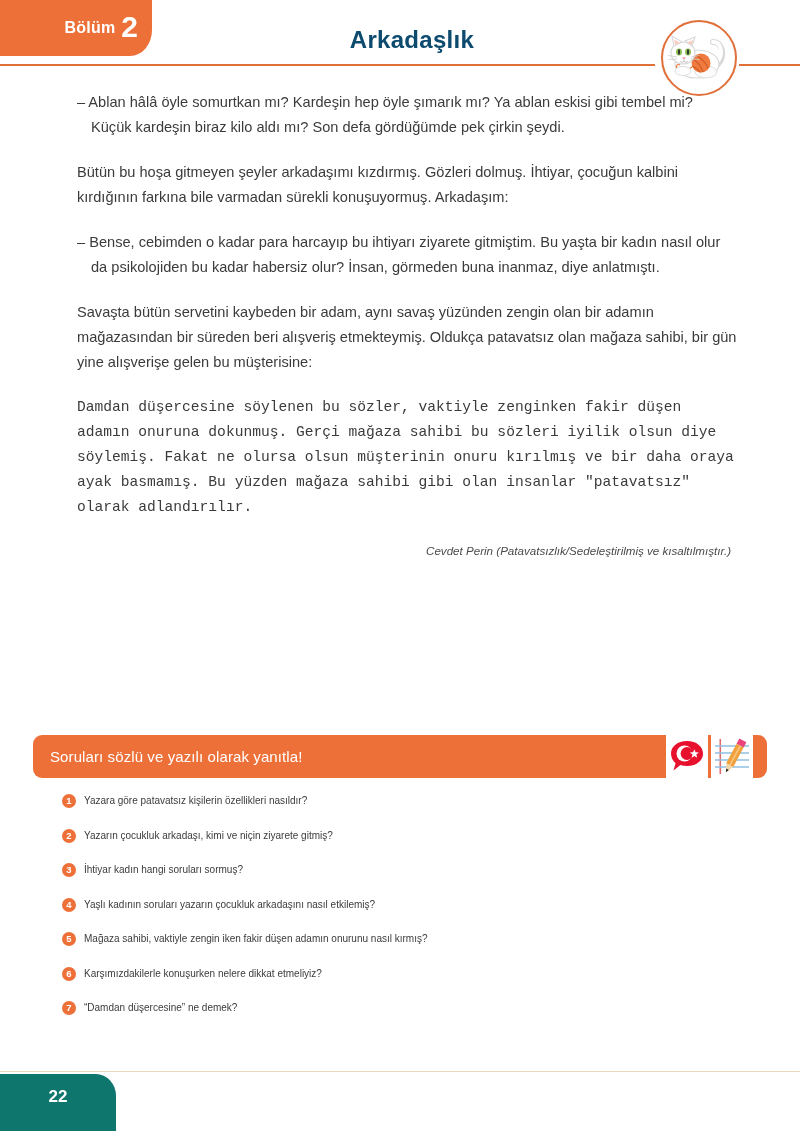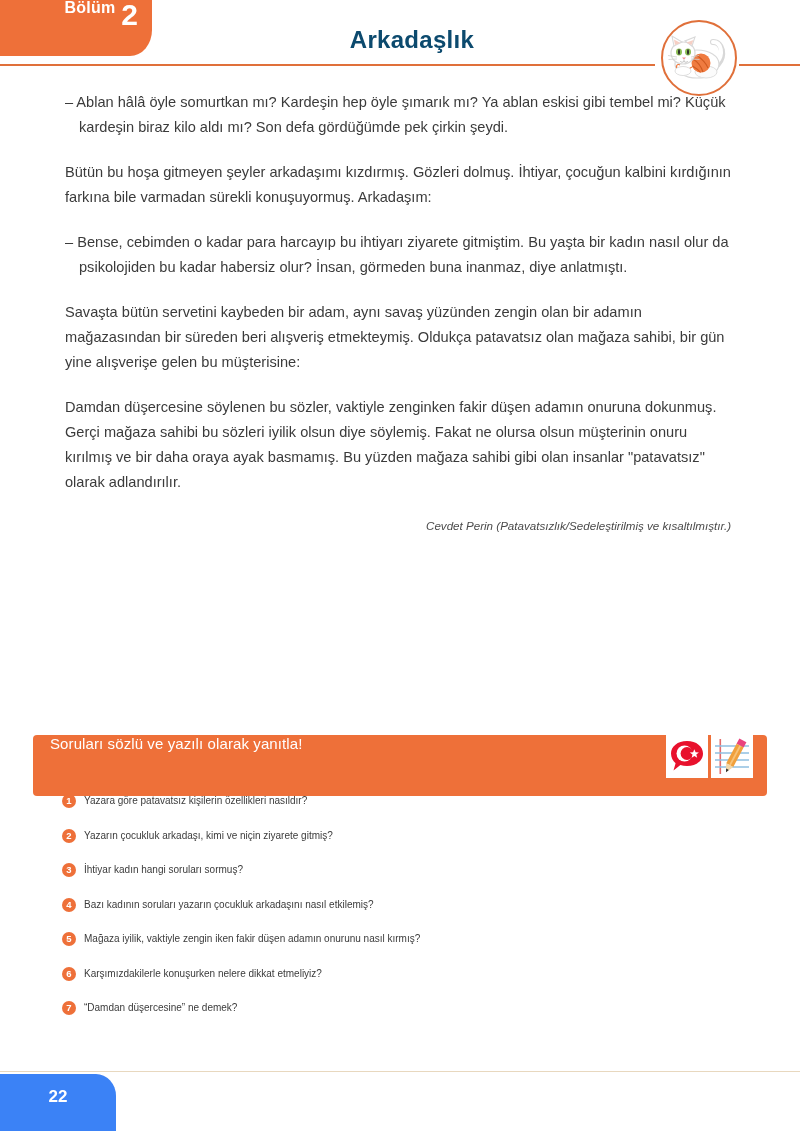--- a/index.html
+++ b/index.html
@@ -32,21 +32,21 @@
   }
   .chapter-tab {
     position: absolute;
     left: 0;
     top: 0;
     width: 152px;
     height: 56px;
     background: #ee7039;
     border-bottom-right-radius: 22px 26px;
     display: flex;
-    align-items: flex-start;
+    align-items: center;
     justify-content: flex-end;
     padding-right: 14px;
     box-sizing: border-box;
   }
   .chapter-word {
     color: #ffffff;
     font-size: 16px;
     font-weight: bold;
     letter-spacing: 0.2px;
     line-height: 1;
@@ -106,48 +106,49 @@
   .content {
     position: absolute;
     top: 90px;
     left: 65px;
     width: 672px;
   }
   .para {
     font-size: 14.6px;
     line-height: 25px;
     color: #3b3b3b;
-    margin: 0 0 20px 0;
+    margin: 0 0 20px 12px;
     text-align: left;
   }
   .para.dialogue {
     padding-left: 14px;
     text-indent: -14px;
   }
-  .para.tight { margin-bottom: 19px; }
+  .para.tight { margin-bottom: 19px; font-family: Liberation Mono, monospace; }
   .attribution {
     font-size: 11.6px;
     font-style: italic;
     color: #4a4a4a;
     text-align: right;
     margin: 24px 0 0 0;
     padding-right: 6px;
   }
 
   
   .activity {
     position: absolute;
     left: 33px;
     top: 735px;
     width: 734px;
-    height: 61px;
+    height: 43px;
     background: #ee7039;
-    border-radius: 4px;
+    border-radius: 9px;
     box-sizing: border-box;
     display: flex;
+    align-items: center;
   }
   .activity-label {
     color: #ffffff;
     font-size: 15px;
     padding-left: 17px;
     letter-spacing: 0.1px;
     flex: 1;
   }
   .activity-icons {
     display: flex;
@@ -206,21 +207,21 @@
     width: 800px;
     height: 1px;
     background: #e8d8bf;
   }
   .footer-tab {
     position: absolute;
     left: 0;
     top: 1074px;
     width: 116px;
     height: 57px;
-    background: #3b82f6;
+    background: #0f766e;
     border-top-right-radius: 20px 22px;
     display: flex;
     align-items: flex-start;
     justify-content: center;
     box-sizing: border-box;
     padding-top: 13px;
   }
   .page-number {
     color: #ffffff;
     font-size: 17px;
@@ -346,26 +347,26 @@
       <span class="q-text">Yazarın çocukluk arkadaşı, kimi ve niçin ziyarete gitmiş?</span>
     </div>
 
     <div class="question">
       <span class="q-bullet">3</span>
       <span class="q-text">İhtiyar kadın hangi soruları sormuş?</span>
     </div>
 
     <div class="question">
       <span class="q-bullet">4</span>
-      <span class="q-text">Bazı kadının soruları yazarın çocukluk arkadaşını nasıl etkilemiş?</span>
+      <span class="q-text">Yaşlı kadının soruları yazarın çocukluk arkadaşını nasıl etkilemiş?</span>
     </div>
 
     <div class="question">
       <span class="q-bullet">5</span>
-      <span class="q-text">Mağaza iyilik, vaktiyle zengin iken fakir düşen adamın onurunu nasıl kırmış?</span>
+      <span class="q-text">Mağaza sahibi, vaktiyle zengin iken fakir düşen adamın onurunu nasıl kırmış?</span>
     </div>
 
     <div class="question">
       <span class="q-bullet">6</span>
       <span class="q-text">Karşımızdakilerle konuşurken nelere dikkat etmeliyiz?</span>
     </div>
 
     <div class="question">
       <span class="q-bullet">7</span>
       <span class="q-text">“Damdan düşercesine” ne demek?</span>

